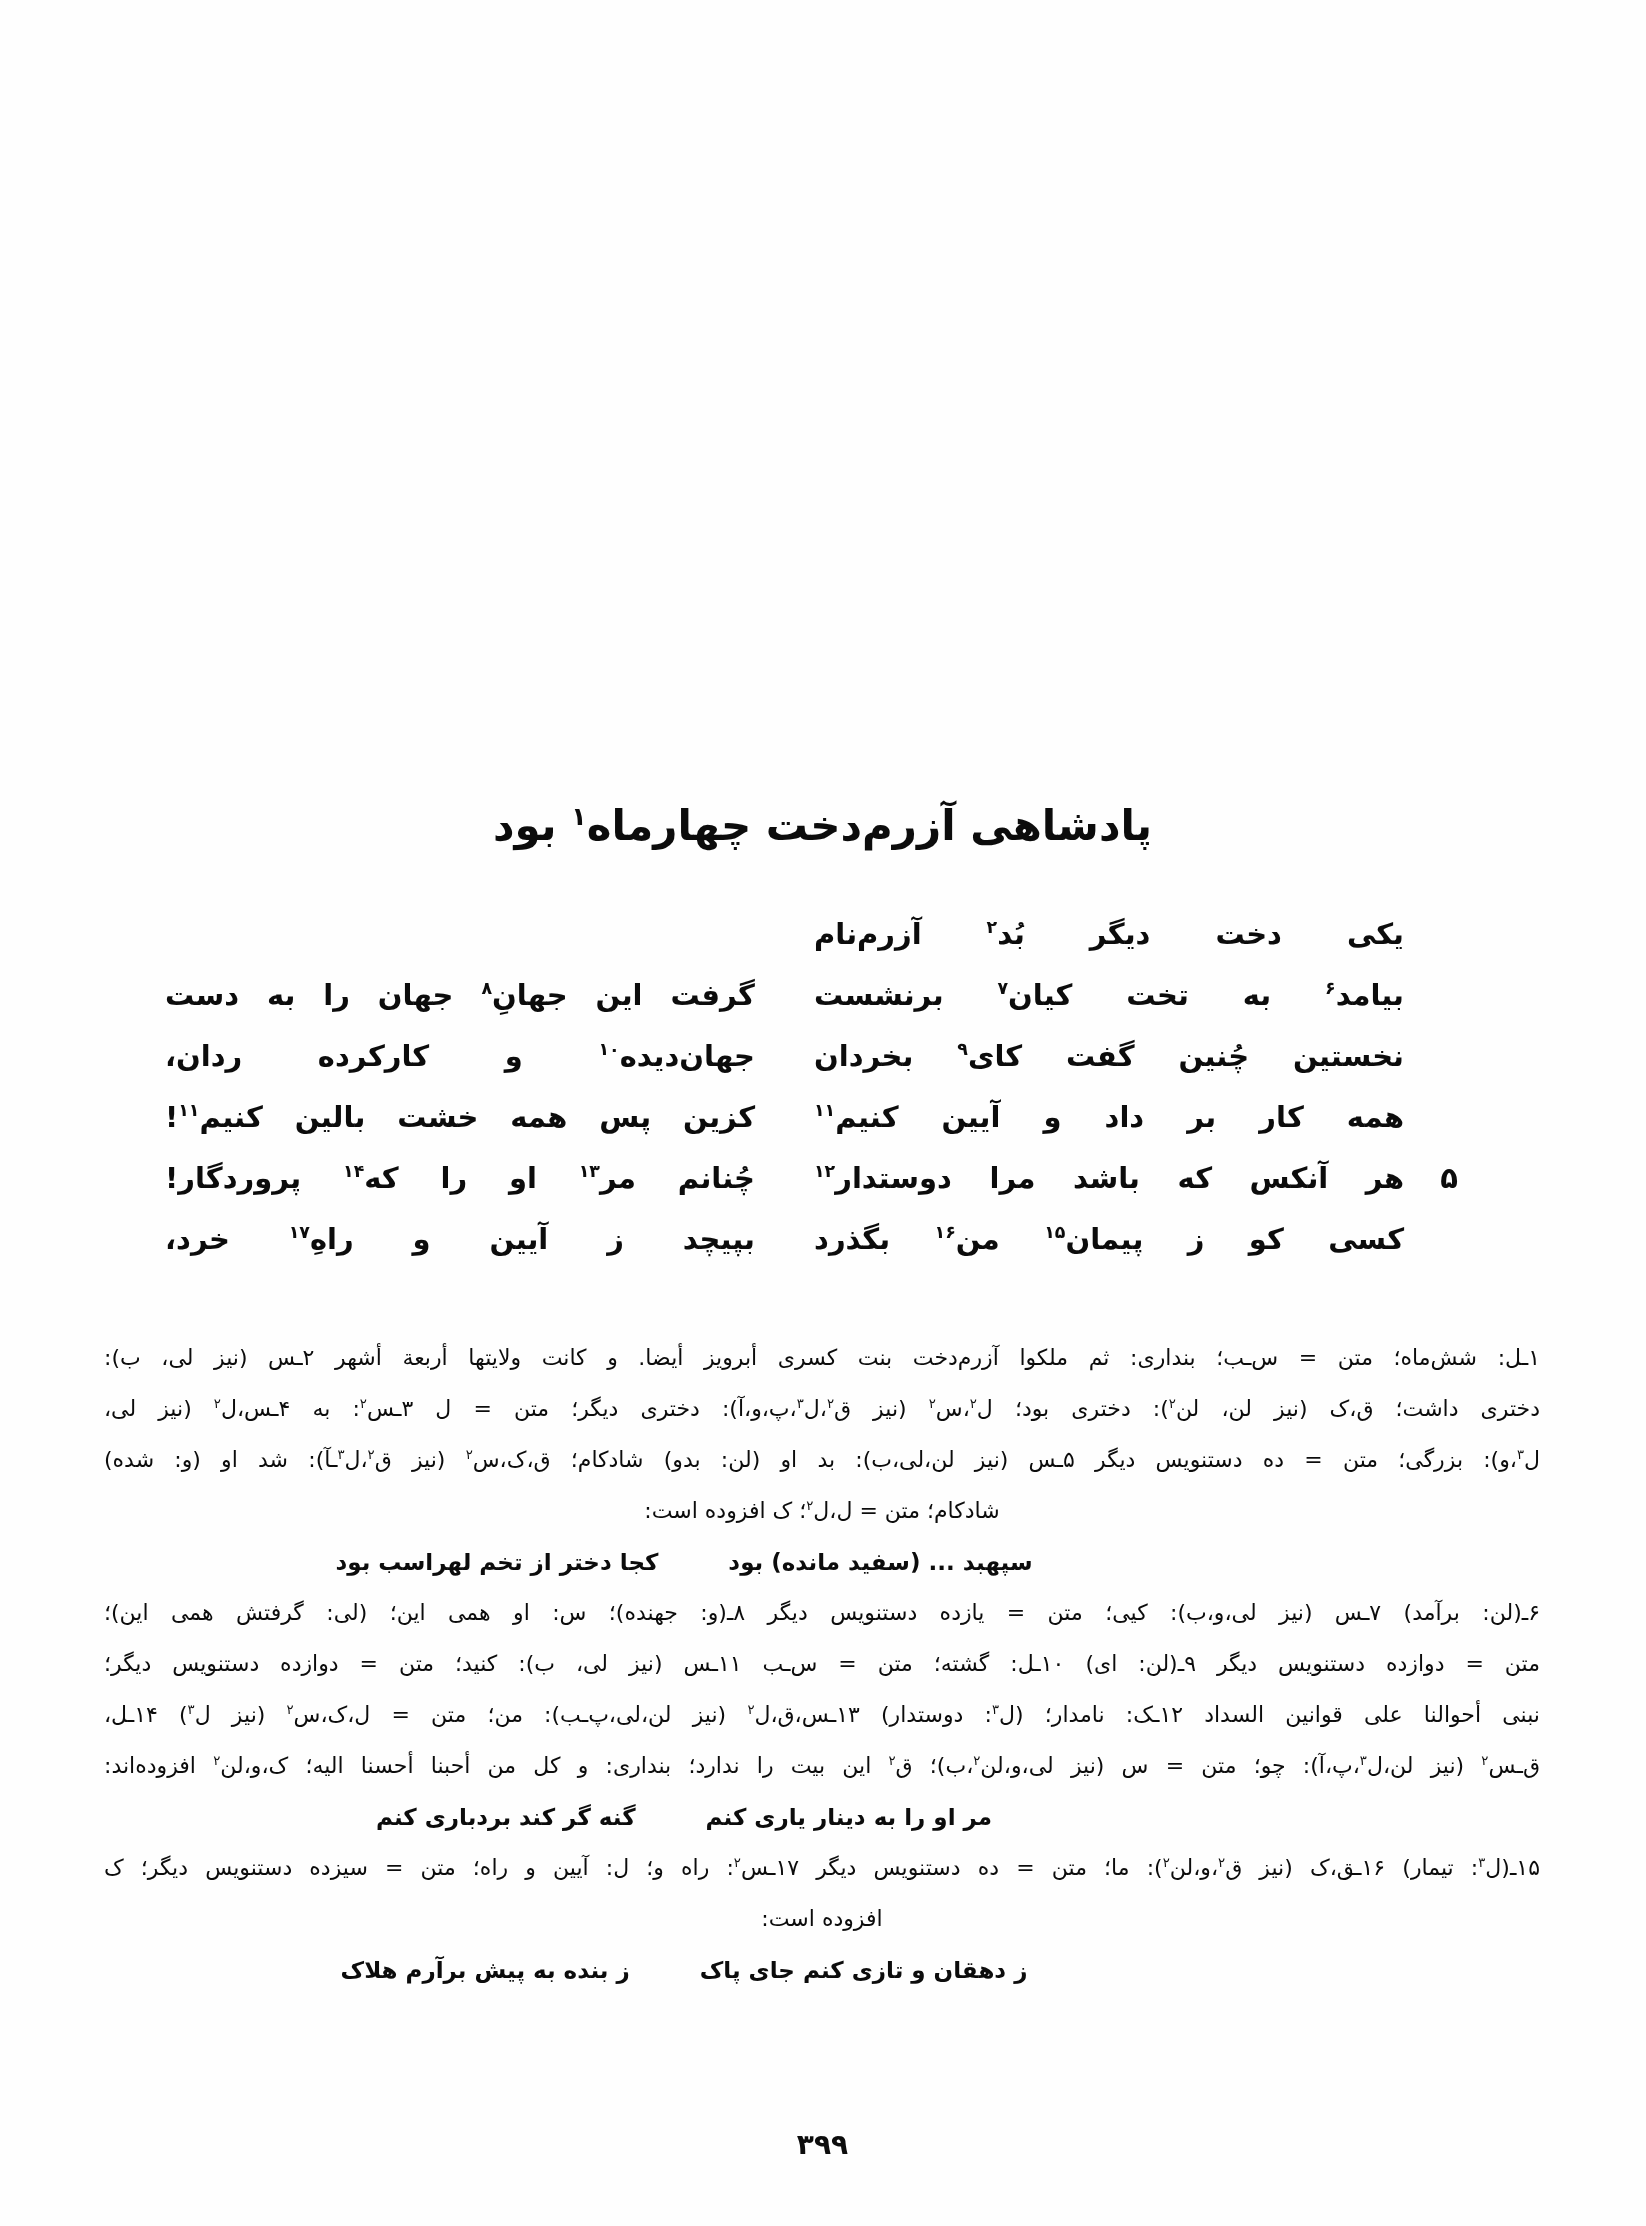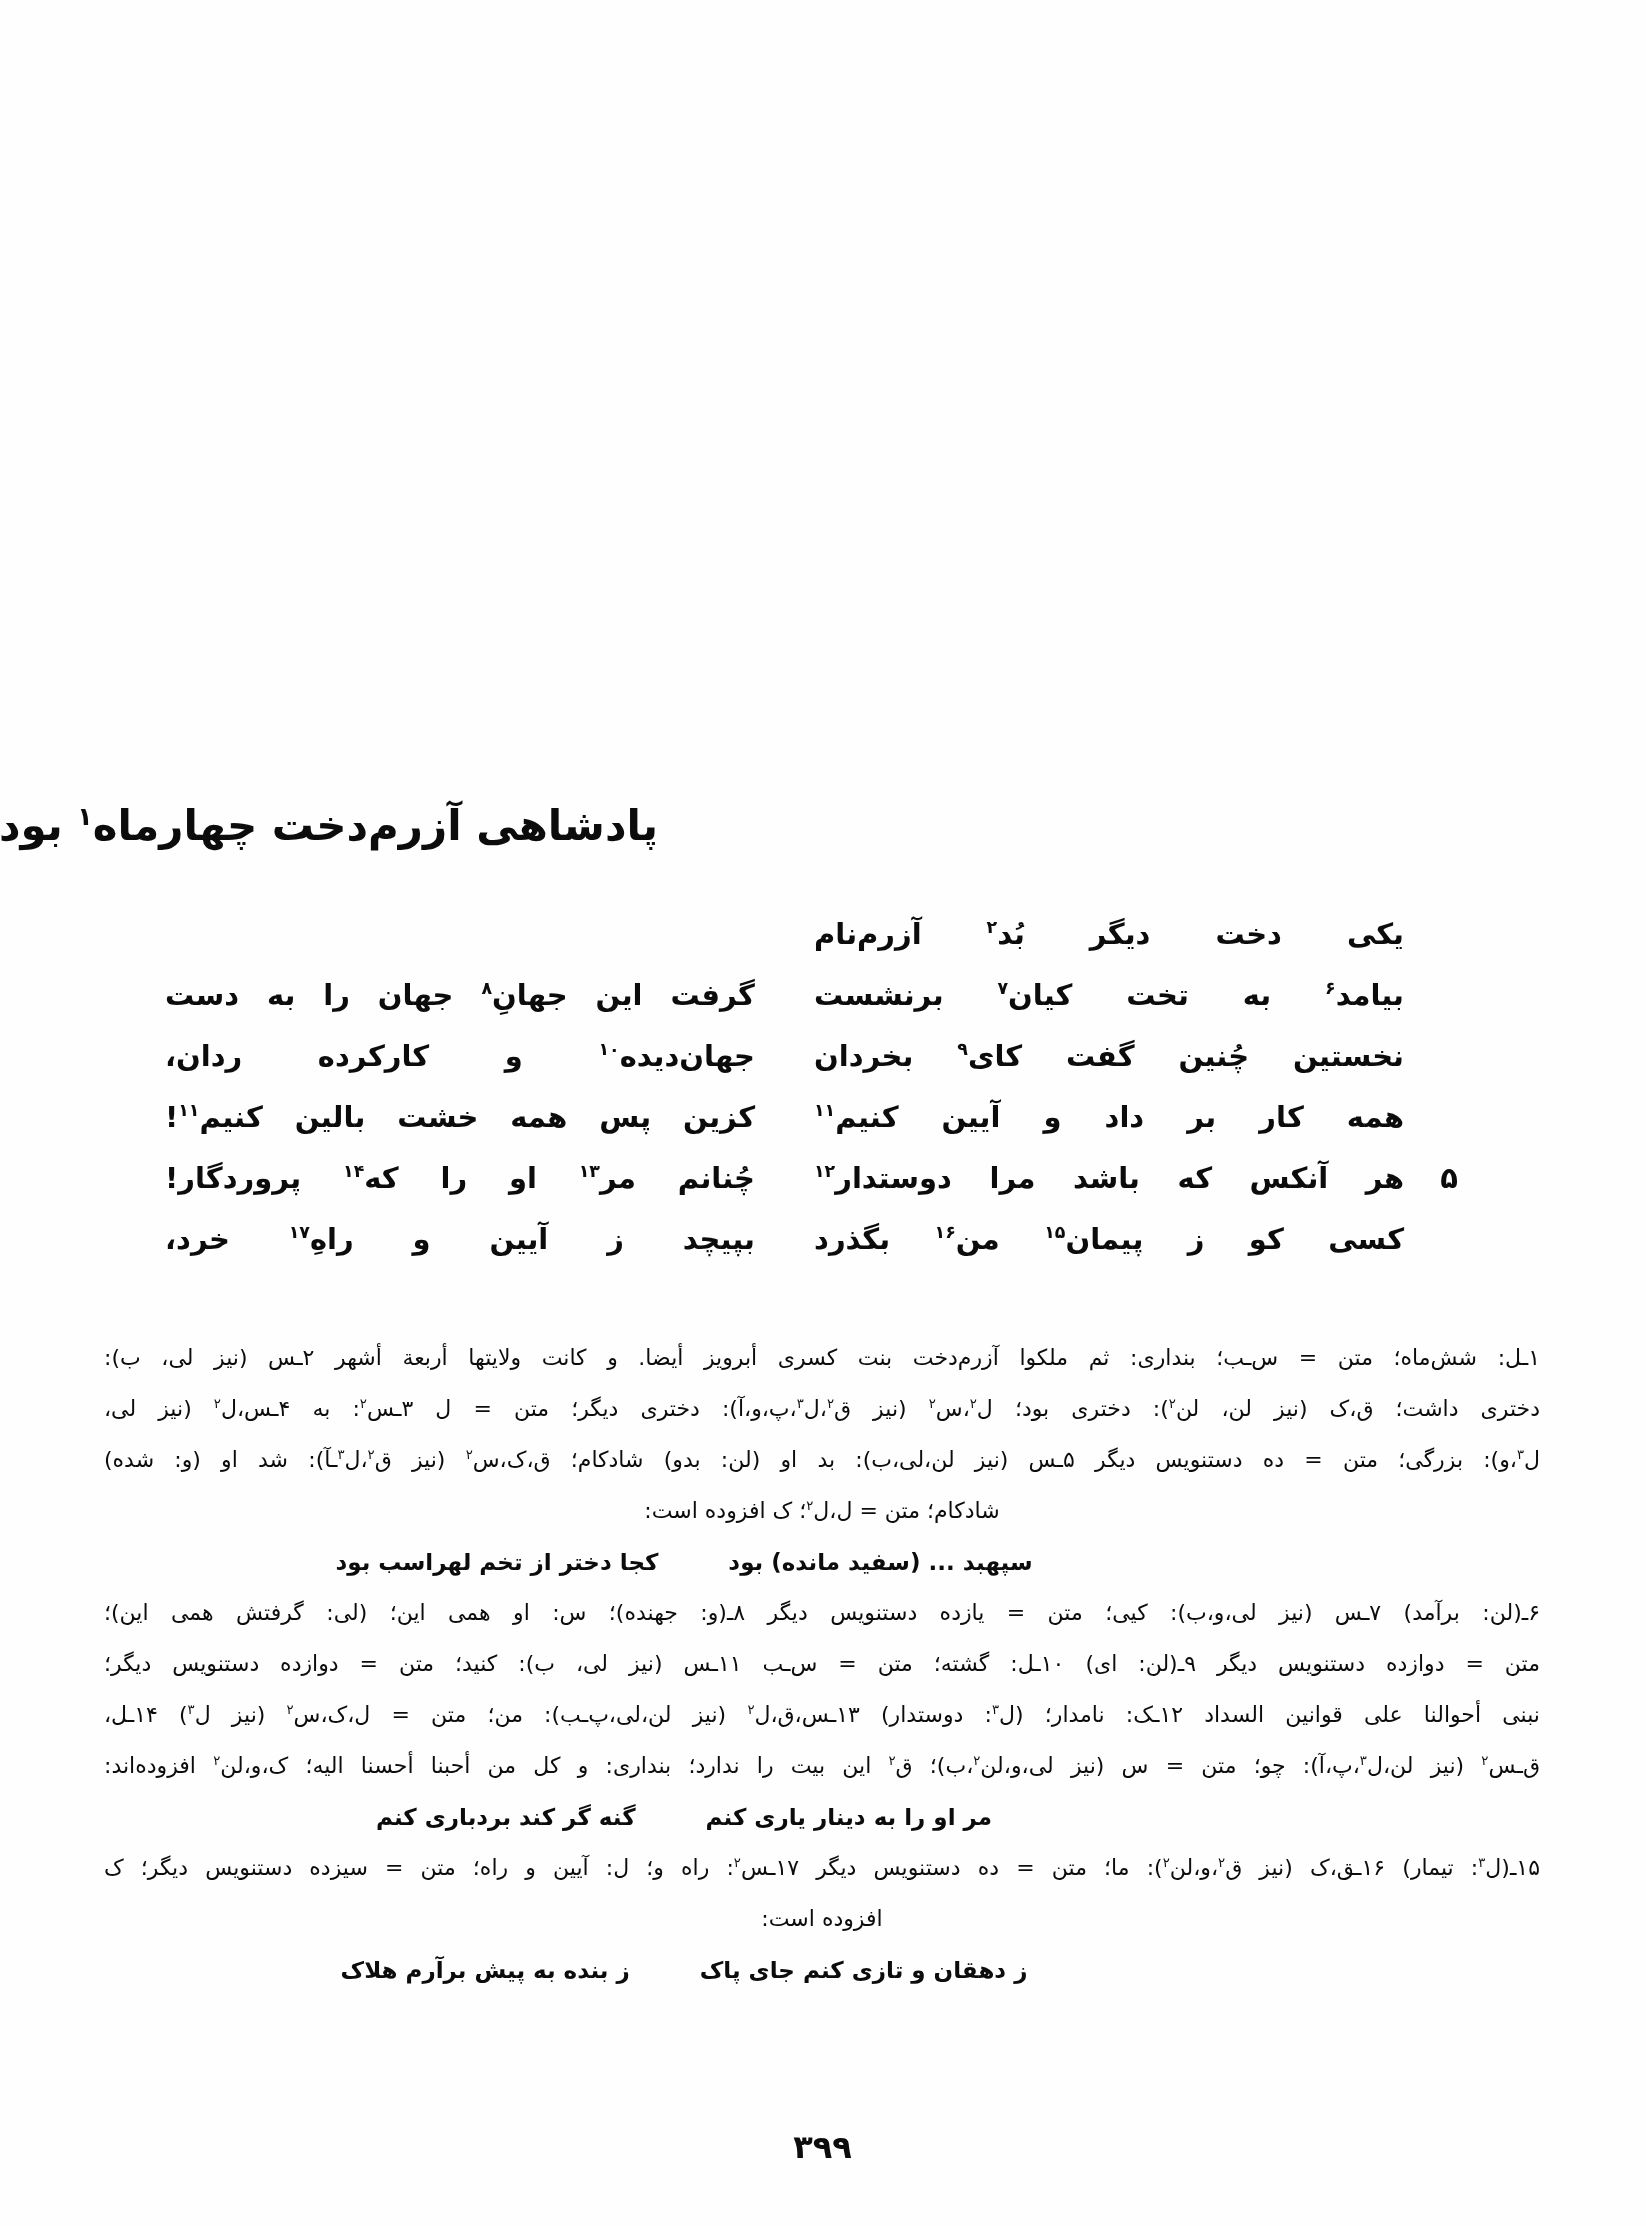--- a/index.html
+++ b/index.html
@@ -11,21 +11,21 @@
     color:#0c0c0c;
     font-family:"DejaVu Sans",sans-serif;
     direction:rtl;
     overflow:hidden;
   }
   sup{font-size:0.60em;vertical-align:super;line-height:0;}
 
   
   .chapter-title{
     position:absolute;top:801px;right:0;left:0;
-    text-align:left;
+    text-align:center;
     font-size:42px;font-weight:bold;
     letter-spacing:0;
   }
 
   
   .poem{
     position:absolute;top:910px;right:242px;width:1239px;
     font-size:29px;font-weight:bold;
   }
   .bait{
@@ -67,21 +67,21 @@
     height:51px;line-height:46px;
     display:flex;justify-content:center;gap:70px;
     transform:translateX(-138px);
     font-weight:bold;
     font-size:23px;
   }
 
   .page-number{
     position:absolute;top:2128px;right:0;left:0;
     text-align:center;
-    font-size:32px;font-weight:bold;
+    font-size:28px;font-weight:bold;
   }
 </style>
 </head>
 <body>
 
 <div class="page">
 
   <div class="chapter-title">پادشاهی آزرم‌دخت چهارماه<sup>۱</sup> بود</div>
 
   <div class="poem">

